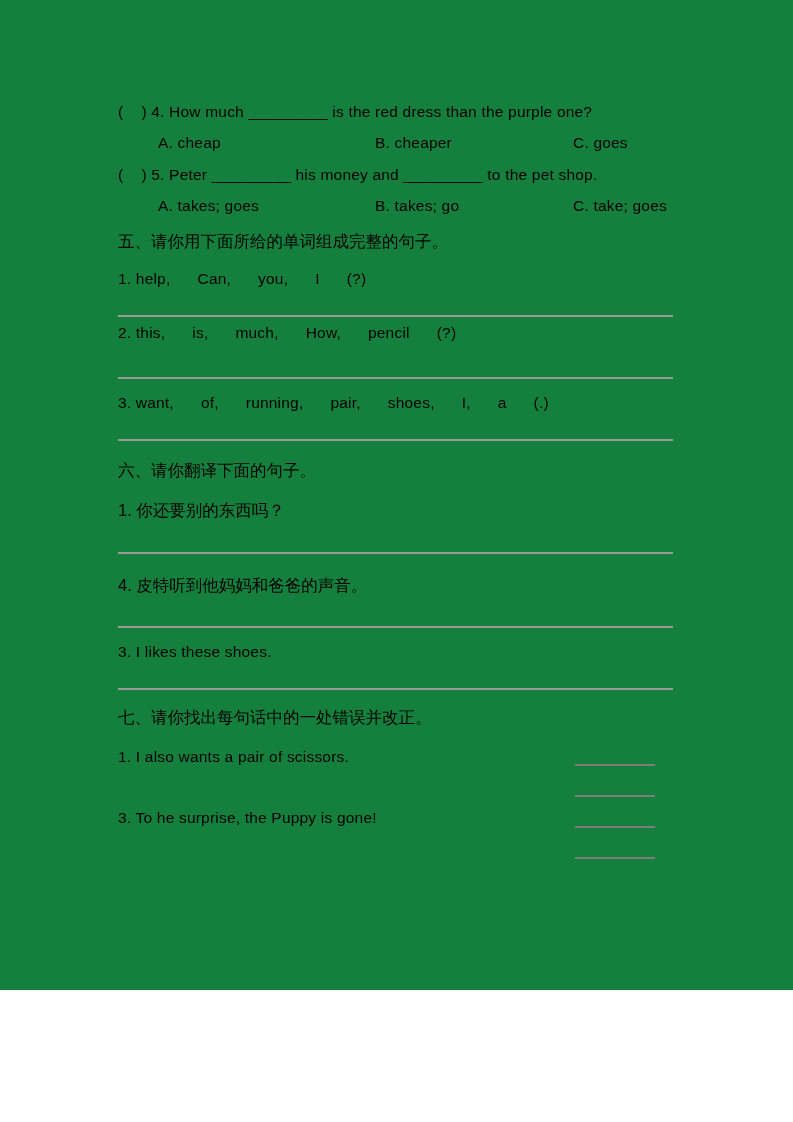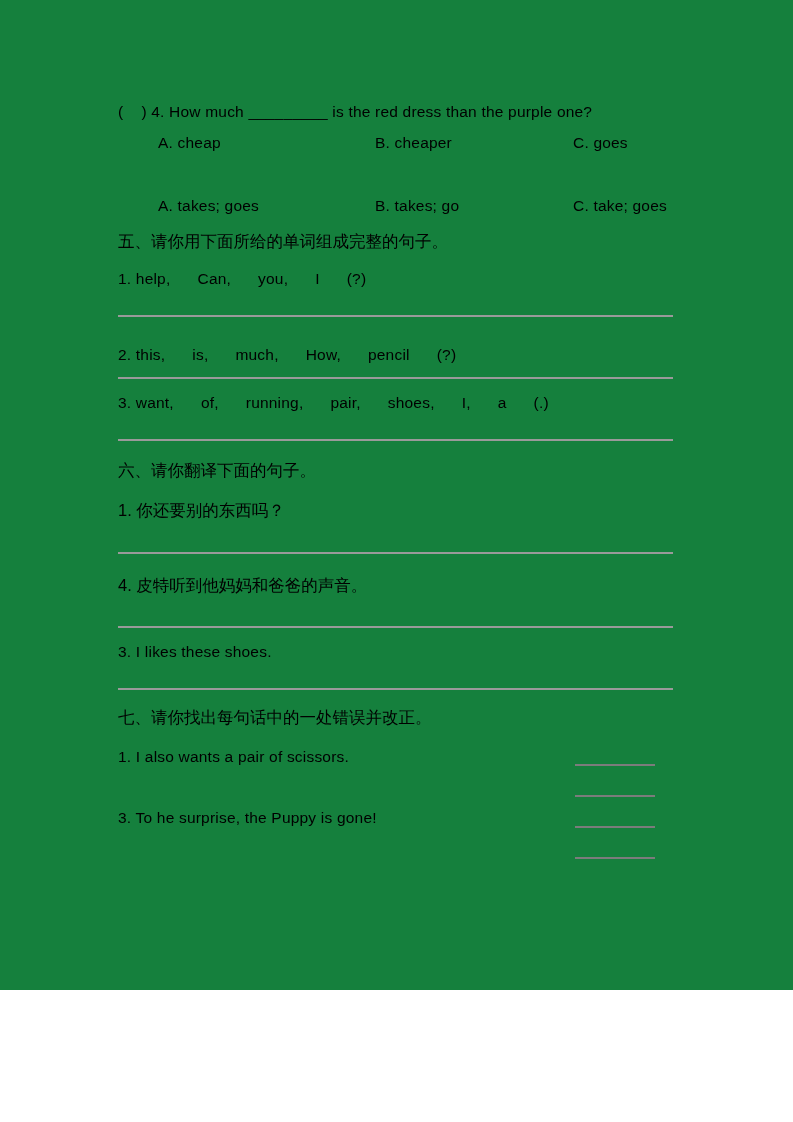--- a/index.html
+++ b/index.html
@@ -62,32 +62,33 @@
 
 <div class="page">
 
   <div class="row en" style="top:101px">(    ) 4. How much _________ is the red dress than the purple one?</div>
   <div class="row opts" style="top:132px">
     <span class="opt opt-a">A. cheap</span>
     <span class="opt opt-b">B. cheaper</span>
     <span class="opt opt-c">C. goes</span>
   </div>
 
+  <div class="row en" style="top:164px">(    ) 5. Peter _________ his money and _________ to the pet shop.</div>
   <div class="row cn" style="top:230px">五、请你用下面所给的单词组成完整的句子。</div>
 
   <div class="row opts" style="top:195px">
     <span class="opt opt-a">A. takes; goes</span>
     <span class="opt opt-b">B. takes; go</span>
     <span class="opt opt-c">C. take; goes</span>
   </div>
 
   <div class="row en" style="top:268px">1. help,      Can,      you,      I      (?)</div>
   <div class="answer-rule" style="top:315px"></div>
 
-  <div class="row en" style="top:344px">2. this,      is,      much,      How,      pencil      (?)</div>
+  <div class="row en" style="top:322px">2. this,      is,      much,      How,      pencil      (?)</div>
   <div class="answer-rule" style="top:377px"></div>
 
   <div class="row en" style="top:392px">3. want,      of,      running,      pair,      shoes,      I,      a      (.)</div>
   <div class="answer-rule" style="top:439px"></div>
 
   <div class="row cn" style="top:459px">六、请你翻译下面的句子。</div>
 
   <div class="row cn" style="top:499px">1. 你还要别的东西吗？</div>
   <div class="answer-rule" style="top:552px"></div>
 

